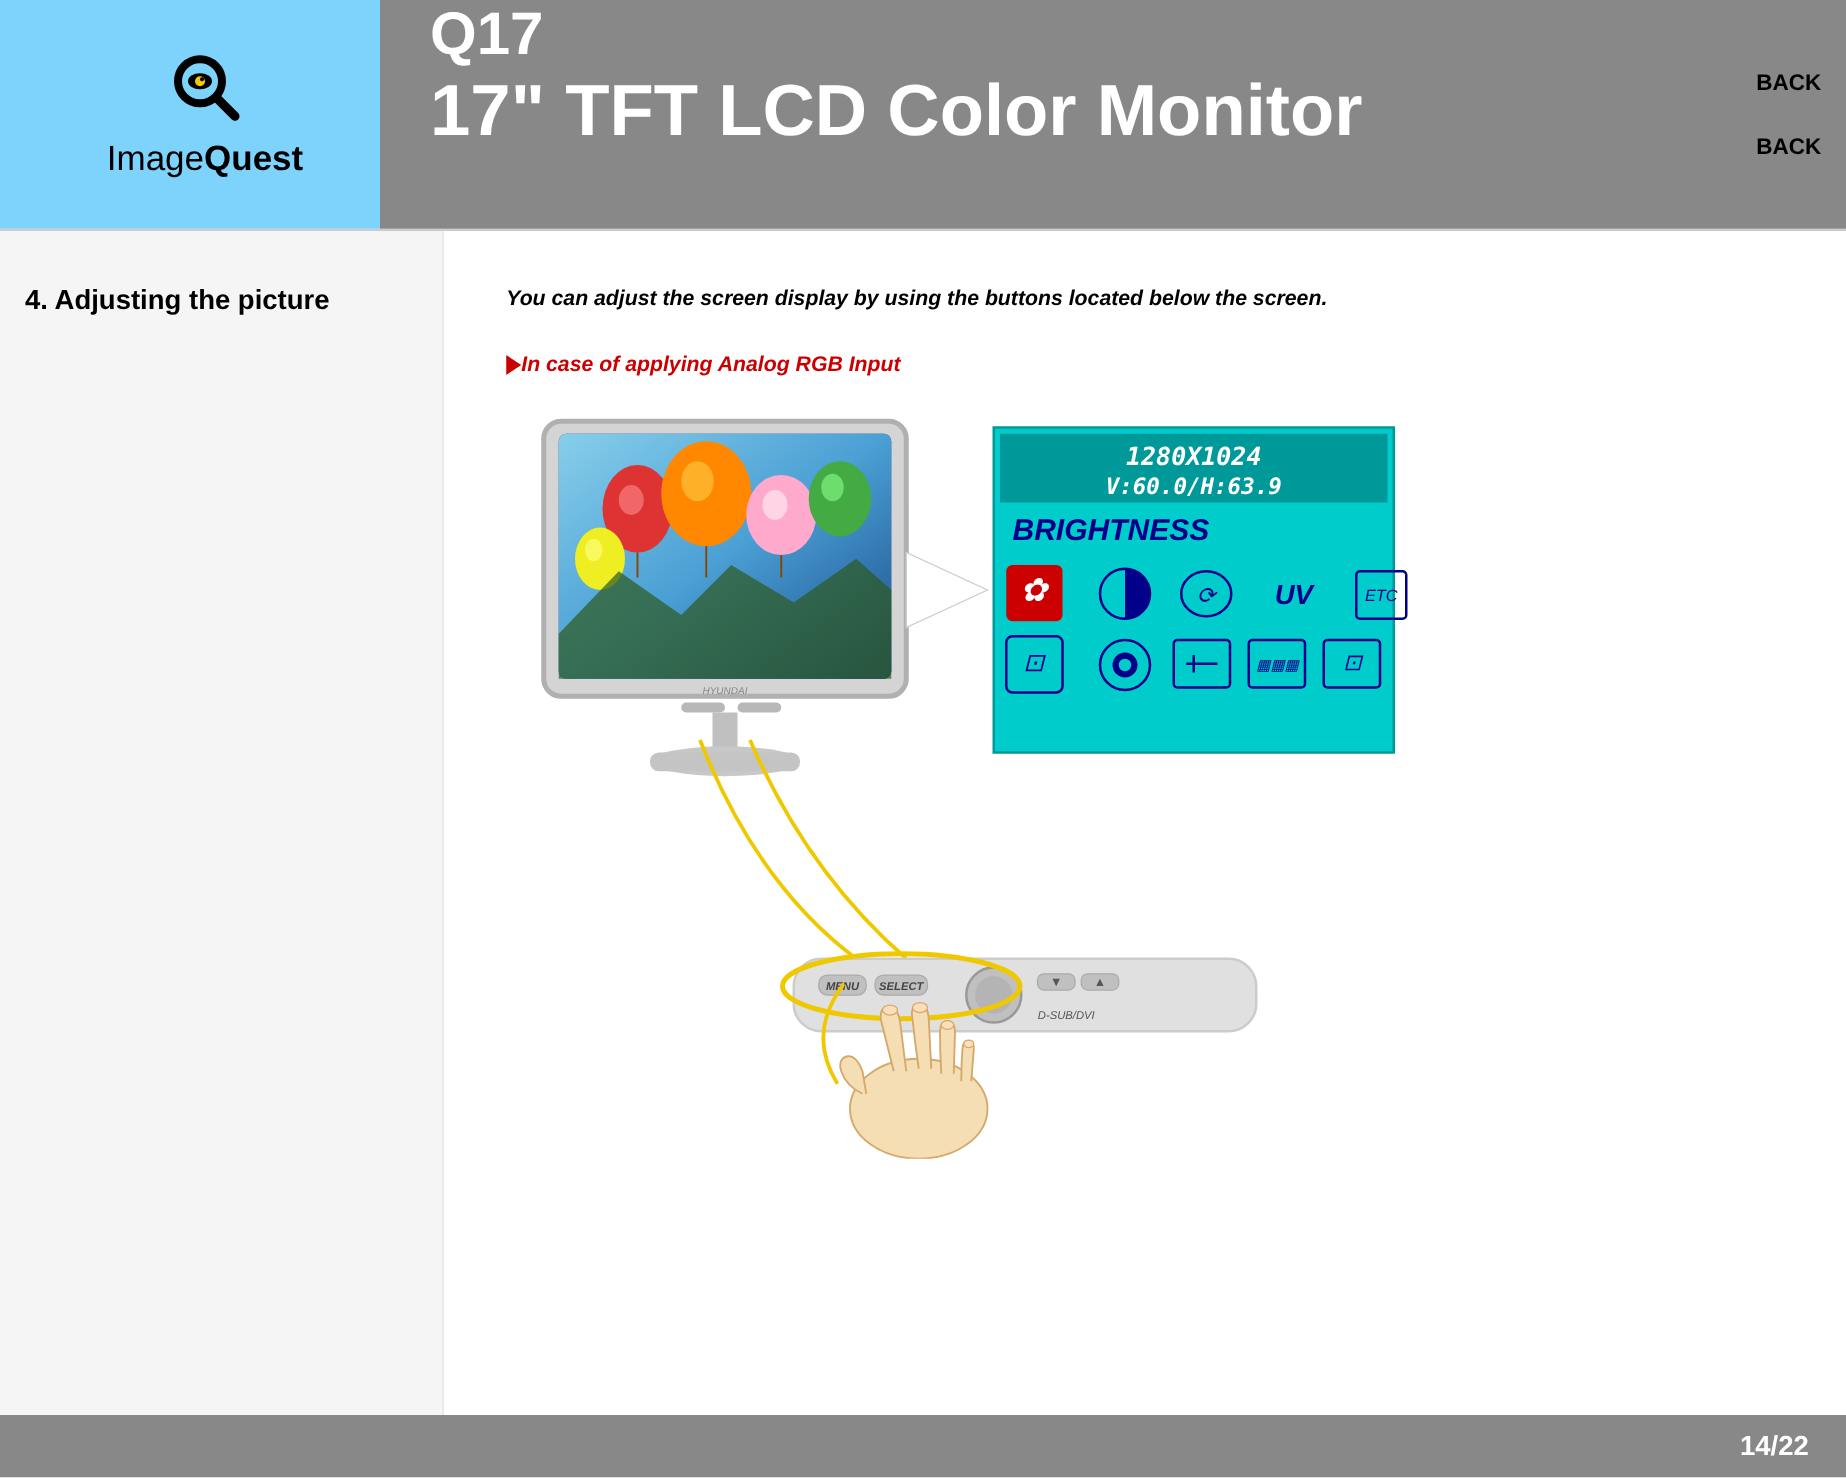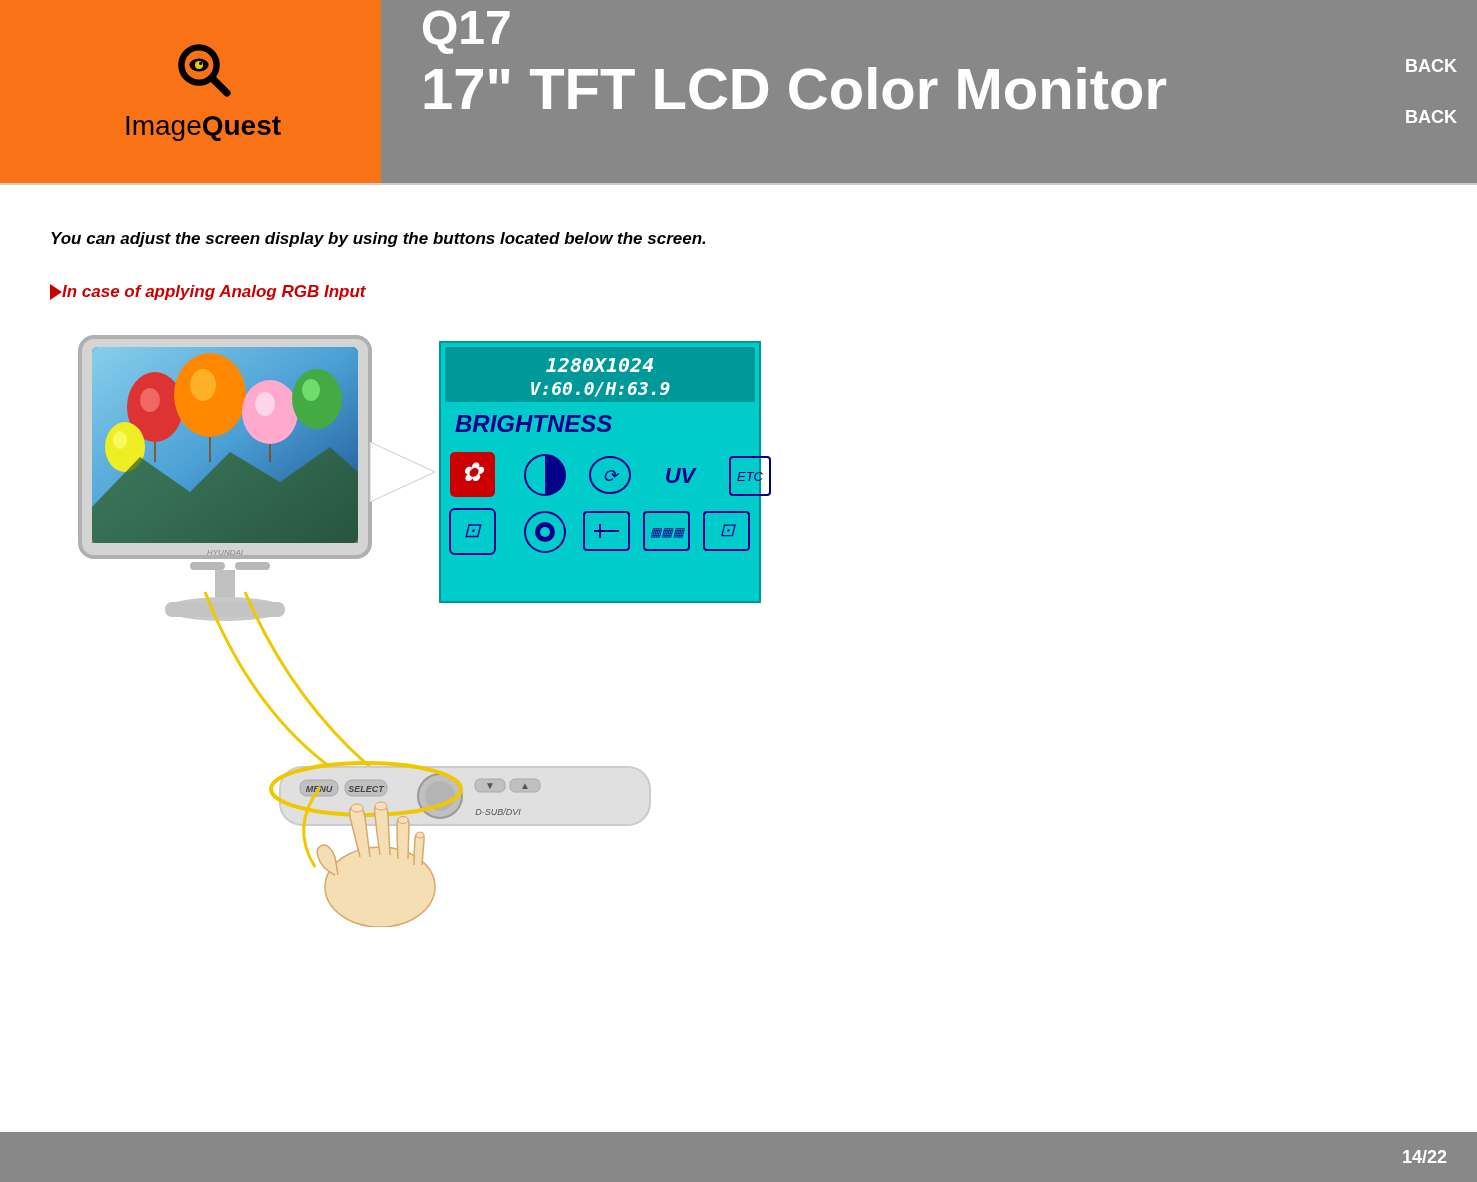--- a/index.html
+++ b/index.html
@@ -11,22 +11,22 @@
       overflow: hidden;
     }
 
     
     .header {
       display: flex;
       height: 185px;
       border-bottom: 2px solid #cccccc;
     }
     .logo-area {
-      width: 381px;
-      background: #f97316;
+      width: 304px;
+      background: #7dd3fc;
       display: flex;
       align-items: center;
       justify-content: center;
       flex-shrink: 0;
       padding-left: 24px;
     }
     .logo-container {
       text-align: center;
     }
     .logo-icon {
@@ -59,21 +59,21 @@
       position: absolute;
       right: 20px;
       top: 0;
       bottom: 0;
       display: flex;
       flex-direction: column;
       justify-content: center;
       gap: 30px;
     }
     .nav-btn {
-      color: #ffffff;
+      color: #000000;
       font-size: 18px;
       font-weight: bold;
       cursor: pointer;
       text-decoration: none;
       background: none;
       border: none;
       font-family: Arial, sans-serif;
     }
 
     
@@ -134,21 +134,21 @@
     .footer {
       height: 50px;
       background: #888888;
       display: flex;
       align-items: center;
       justify-content: flex-end;
       padding-right: 30px;
     }
     .page-num {
       color: #ffffff;
-      font-size: 18px;
+      font-size: 22px;
       font-weight: bold;
     }
 
     .diagram-container {
       position: relative;
       width: 820px;
       height: 600px;
     }
 
     
@@ -189,20 +189,23 @@
     </div>
     <div class="nav-buttons">
       <button class="nav-btn">BACK</button>
       <button class="nav-btn">BACK</button>
     </div>
   </div>
 </div>
 
 <div class="main-content">
 
+  <div class="sidebar">
+    <div class="section-title">4. Adjusting the picture</div>
+  </div>
 
   <div class="content-area">
     <div class="intro-text">You can adjust the screen display by using the buttons located below the screen.</div>
 
     <div class="analog-label">
       <span class="triangle-icon"></span>
       <span>In case of applying Analog RGB Input</span>
     </div>
 
     <div class="diagram-container">

